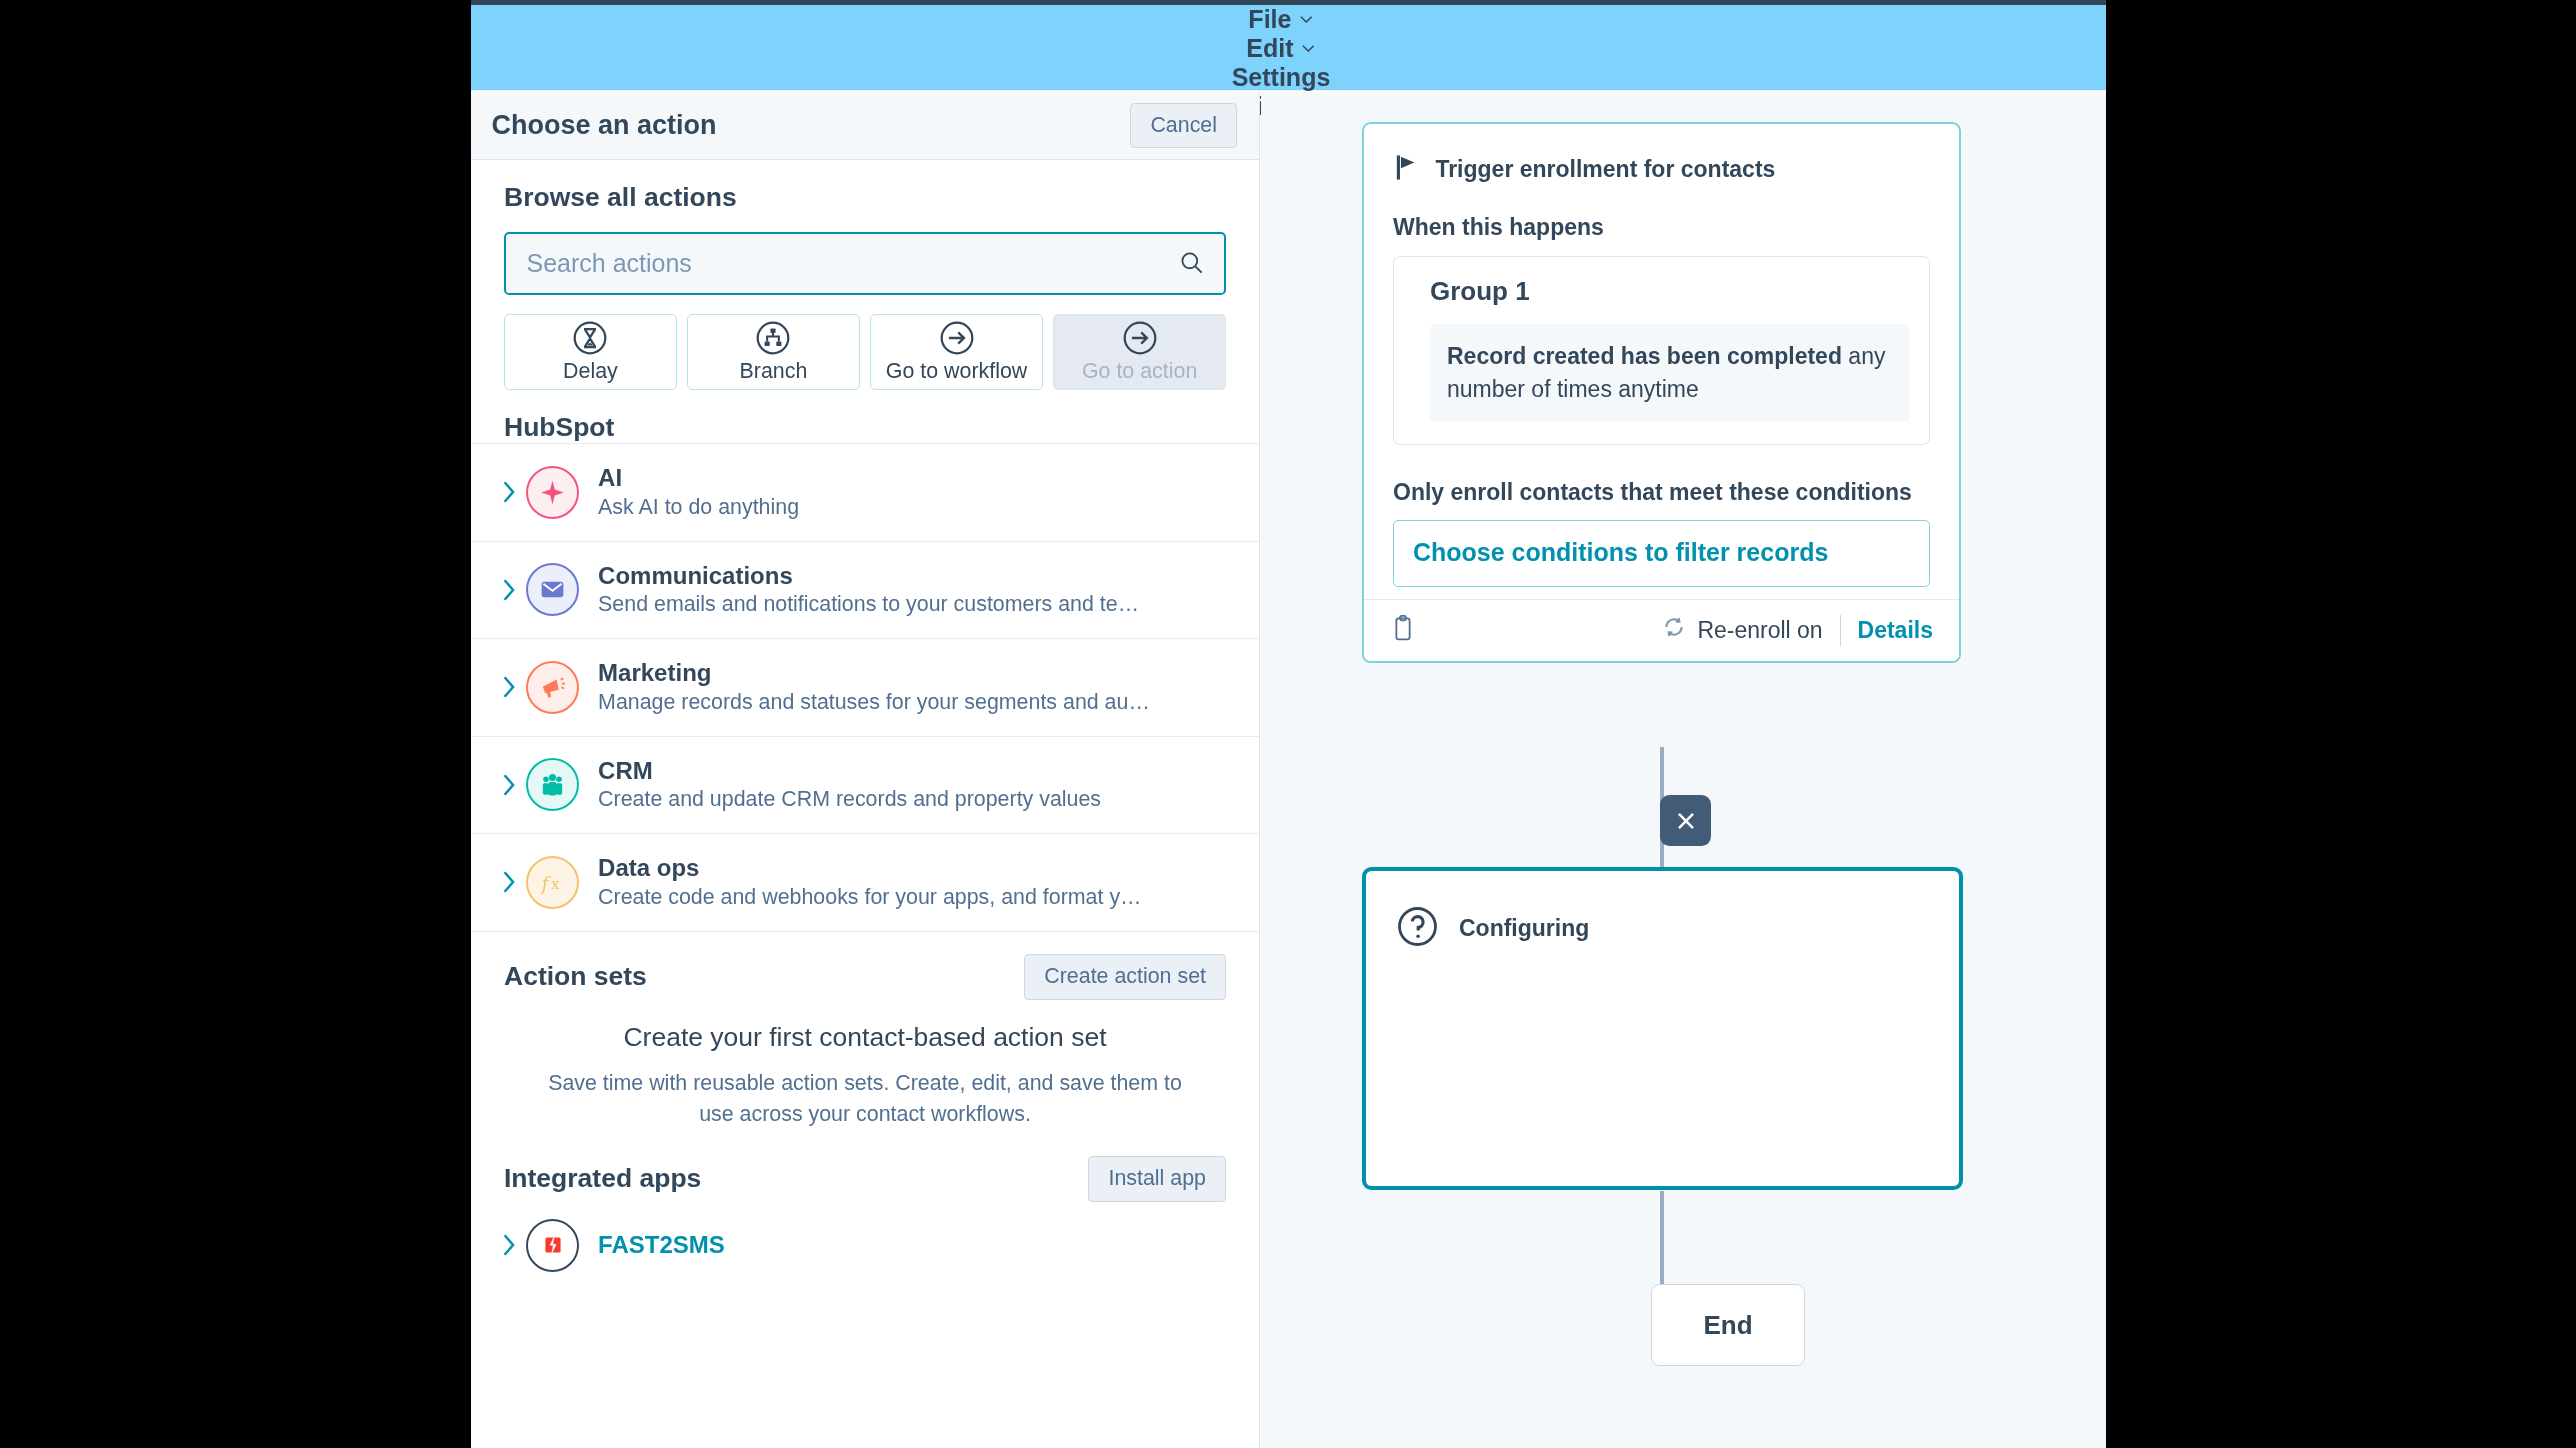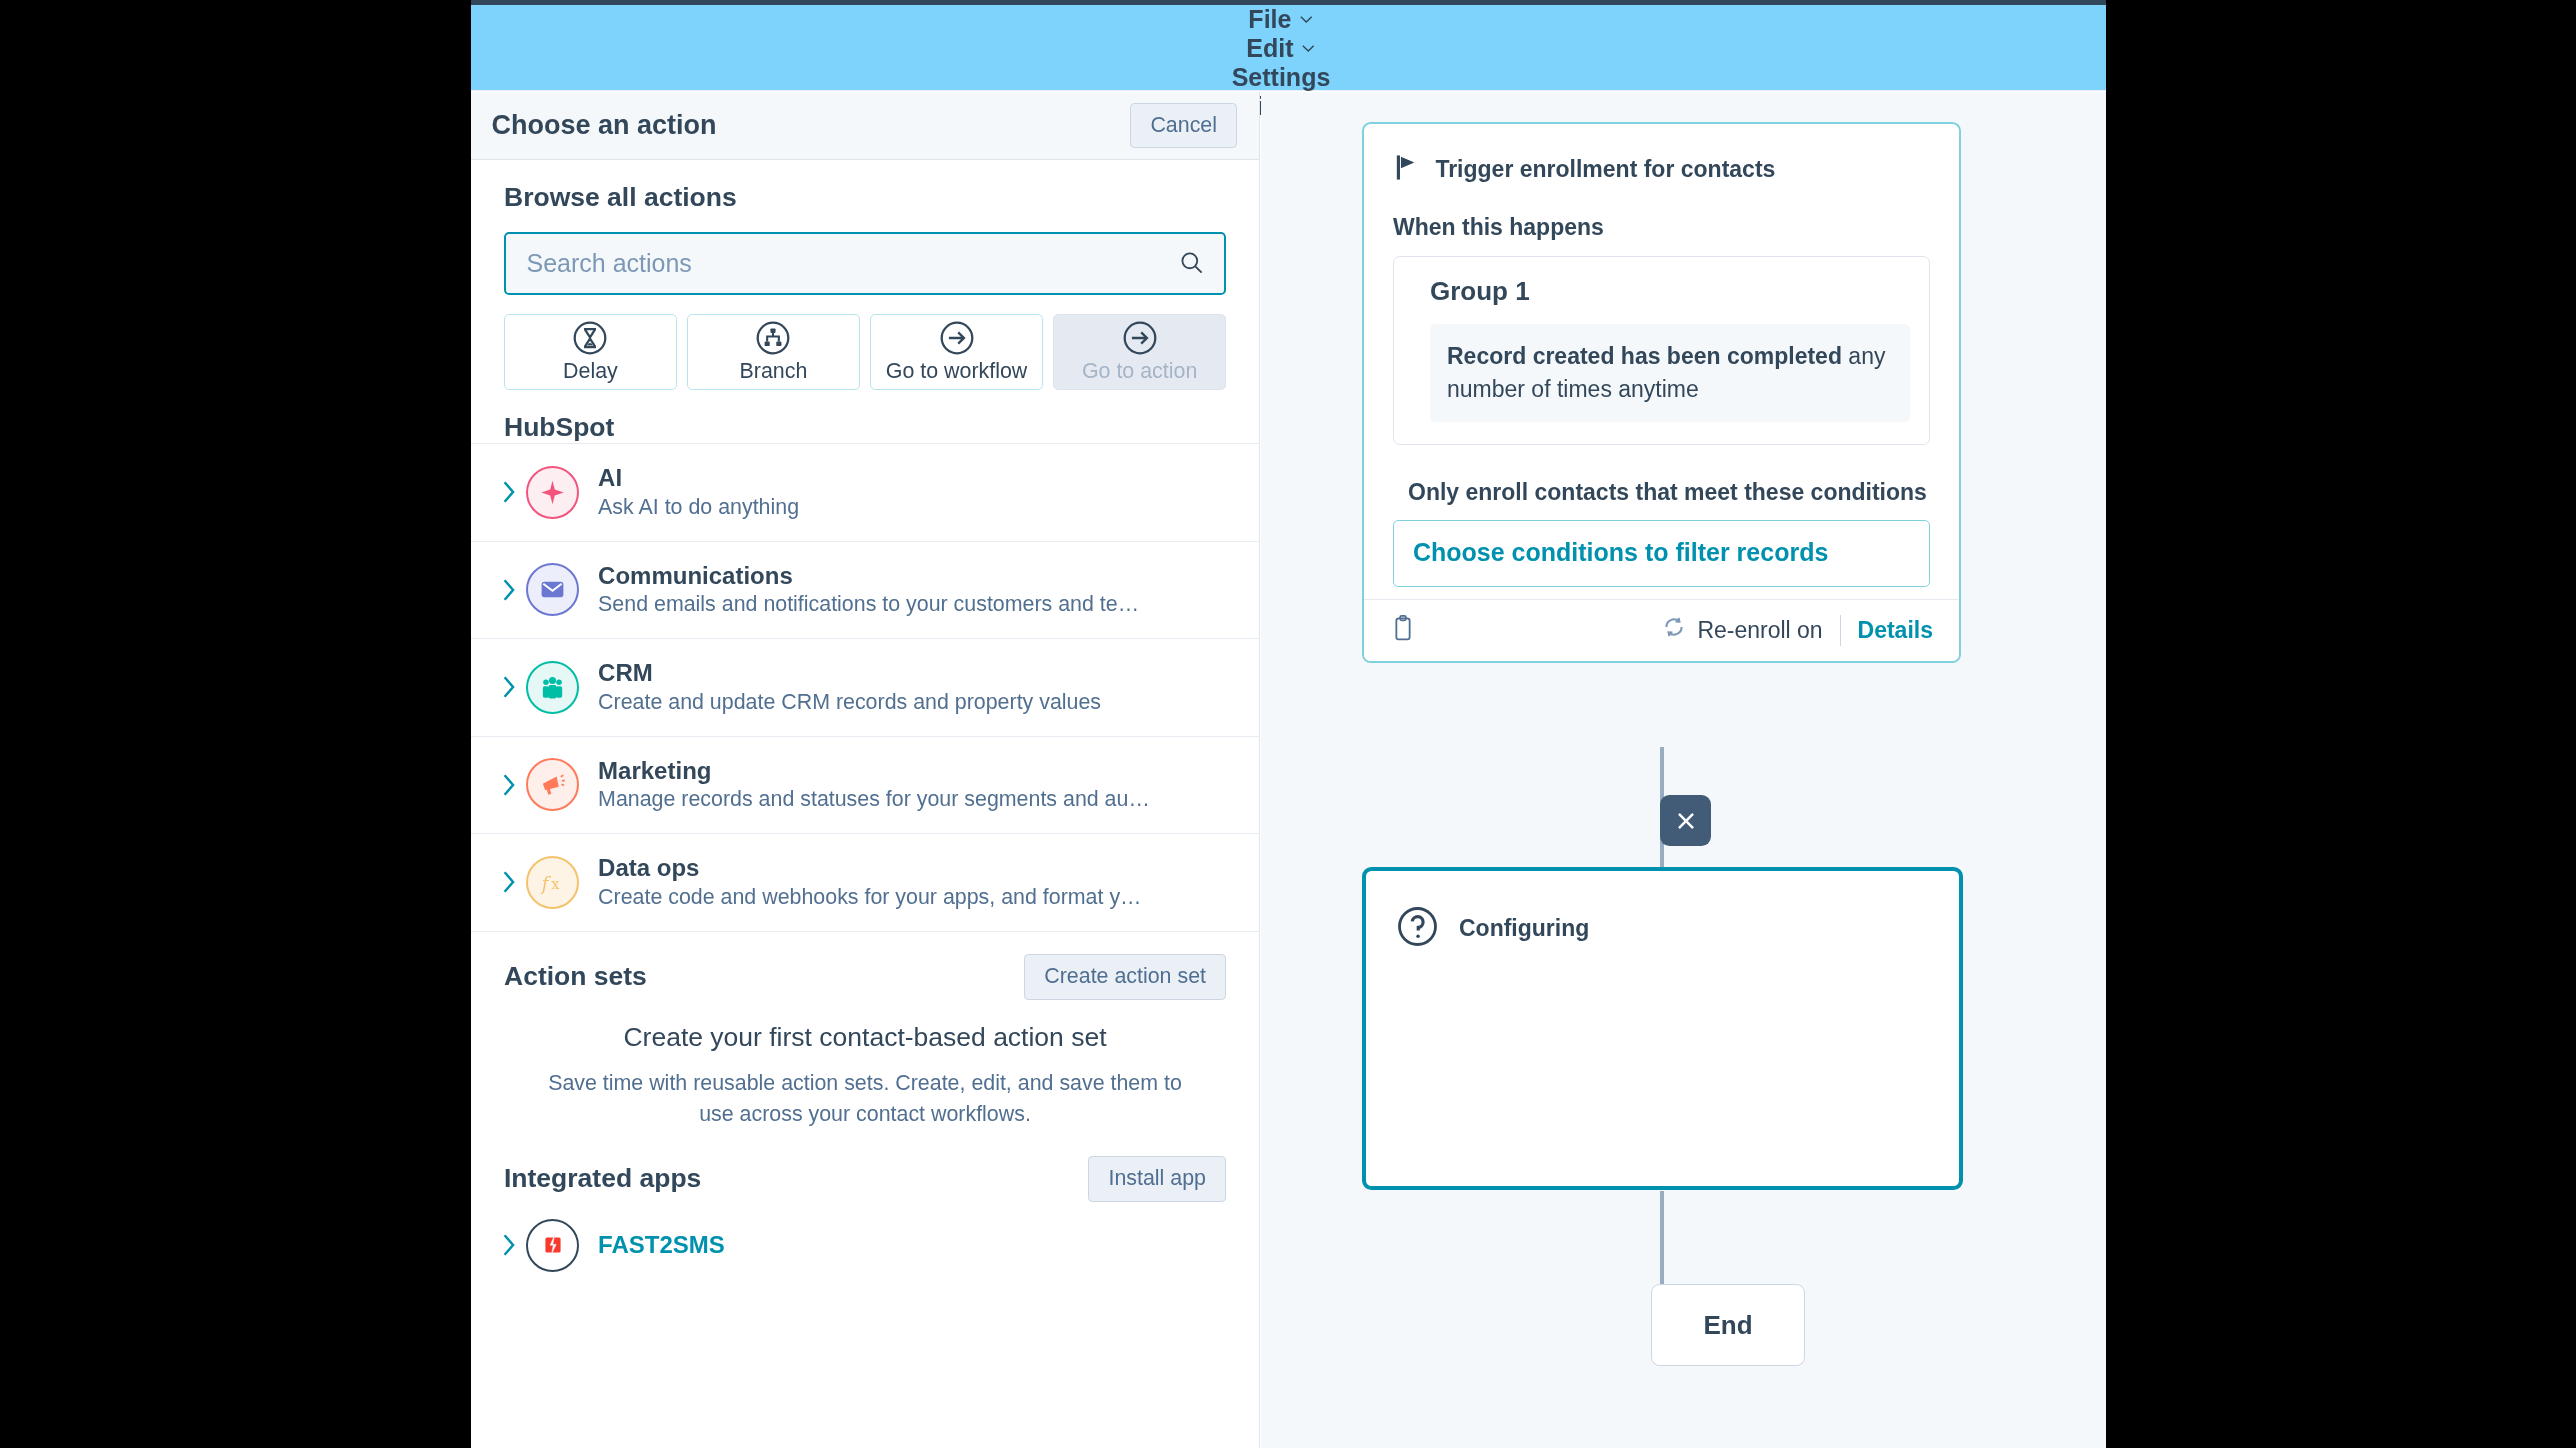--- a/index.html
+++ b/index.html
@@ -169,21 +169,21 @@
     border: 0.9px solid #dfe3eb; border-radius: 6.8px;
     padding: 19px 19px 22px 36px;
   }
   .group-title { font-size: 26px; font-weight: bold; color: #33475b; }
   .group-inner {
     margin-top: 17px; background: #f5f8fa; border-radius: 5.1px;
     padding: 15.4px 17px;
     font-size: 23px; color: #33475b; line-height: 1.45;
   }
   .group-inner b { font-weight: bold; }
-  .cond-label { font-size: 23px; font-weight: bold; color: #33475b; padding: 34px 29px 0 44px; }
+  .cond-label { font-size: 23px; font-weight: bold; color: #33475b; padding: 34px 29px 0 29px; }
   .cond-box {
     margin: 13.7px 29px 0 29px;
     border: 1.7px solid #7fd1de; border-radius: 5.1px;
     padding: 17px 19px 19px 19px;
   }
   .cond-link { font-size: 25px; font-weight: bold; color: #0091ae; white-space: nowrap; }
   .trig-footer {
     margin-top: 12px;
     border-top: 0.9px solid #e5eaf0;
     height: 62px;
@@ -371,52 +371,52 @@
             <div class="cat-desc">Send emails and notifications to your customers and te…</div>
           </span>
         </div>
 
         <div class="cat-row">
           <span class="chev">
             <svg width="19" height="26" viewBox="0 0 12 20">
                 <path d="M3 2.5 L9.5 10 L3 17.5" fill="none" stroke="#0091ae" stroke-width="1.9"></path>
               </svg>
           </span>
+          <span class="cat-avatar" style="border-color:#ff7a59;background:#ffefeb;">
+            <svg width="29" height="29" viewBox="0 0 24 24">
+              <path d="M4 11.4 L15.4 5.4 L17.2 13.8 L6 16.8 Z" fill="#ff7a59"></path>
+              <path d="M7.2 16.2 L8.6 20.4 L11 19.6 L9.8 15.6 Z" fill="#ff7a59"></path>
+              <path d="M18.8 5.6 L21 4.4 M19.8 9 L22.2 8.6 M19.4 11.8 L21.6 12.8" stroke="#ff7a59" stroke-width="1.5" fill="none"></path>
+            </svg>
+          </span>
+          <span class="cat-text">
+            <span class="cat-name">Marketing</span>
+            <div class="cat-desc">Manage records and statuses for your segments and au…</div>
+          </span>
+        </div>
+
+        <div class="cat-row">
+          <span class="chev">
+            <svg width="19" height="26" viewBox="0 0 12 20">
+                <path d="M3 2.5 L9.5 10 L3 17.5" fill="none" stroke="#0091ae" stroke-width="1.9"></path>
+              </svg>
+          </span>
           <span class="cat-avatar" style="border-color:#00bda5;background:#e5f8f5;">
             <svg width="29" height="29" viewBox="0 0 24 24">
               <circle cx="6.6" cy="7.6" r="2.3" fill="#00bda5"></circle>
                 <rect x="4" y="11" width="5.2" height="9.4" rx="1.4" fill="#00bda5"></rect>
               <circle cx="17.4" cy="7.6" r="2.3" fill="#00bda5"></circle>
                 <rect x="14.8" y="11" width="5.2" height="9.4" rx="1.4" fill="#00bda5"></rect>
               <circle cx="12" cy="6.2" r="2.9" fill="#00bda5"></circle>
                 <rect x="8.7" y="10" width="6.6" height="11" rx="1.6" fill="#00bda5"></rect>
             </svg>
           </span>
           <span class="cat-text">
             <span class="cat-name">CRM</span>
             <div class="cat-desc">Create and update CRM records and property values</div>
-          </span>
-        </div>
-
-        <div class="cat-row">
-          <span class="chev">
-            <svg width="19" height="26" viewBox="0 0 12 20">
-                <path d="M3 2.5 L9.5 10 L3 17.5" fill="none" stroke="#0091ae" stroke-width="1.9"></path>
-              </svg>
-          </span>
-          <span class="cat-avatar" style="border-color:#ff7a59;background:#ffefeb;">
-            <svg width="29" height="29" viewBox="0 0 24 24">
-              <path d="M4 11.4 L15.4 5.4 L17.2 13.8 L6 16.8 Z" fill="#ff7a59"></path>
-              <path d="M7.2 16.2 L8.6 20.4 L11 19.6 L9.8 15.6 Z" fill="#ff7a59"></path>
-              <path d="M18.8 5.6 L21 4.4 M19.8 9 L22.2 8.6 M19.4 11.8 L21.6 12.8" stroke="#ff7a59" stroke-width="1.5" fill="none"></path>
-            </svg>
-          </span>
-          <span class="cat-text">
-            <span class="cat-name">Marketing</span>
-            <div class="cat-desc">Manage records and statuses for your segments and au…</div>
           </span>
         </div>
 
         <div class="cat-row">
           <span class="chev">
             <svg width="19" height="26" viewBox="0 0 12 20">
                 <path d="M3 2.5 L9.5 10 L3 17.5" fill="none" stroke="#0091ae" stroke-width="1.9"></path>
               </svg>
           </span>
           <span class="cat-avatar" style="border-color:#f5c26b;background:#fdf4e6;">

